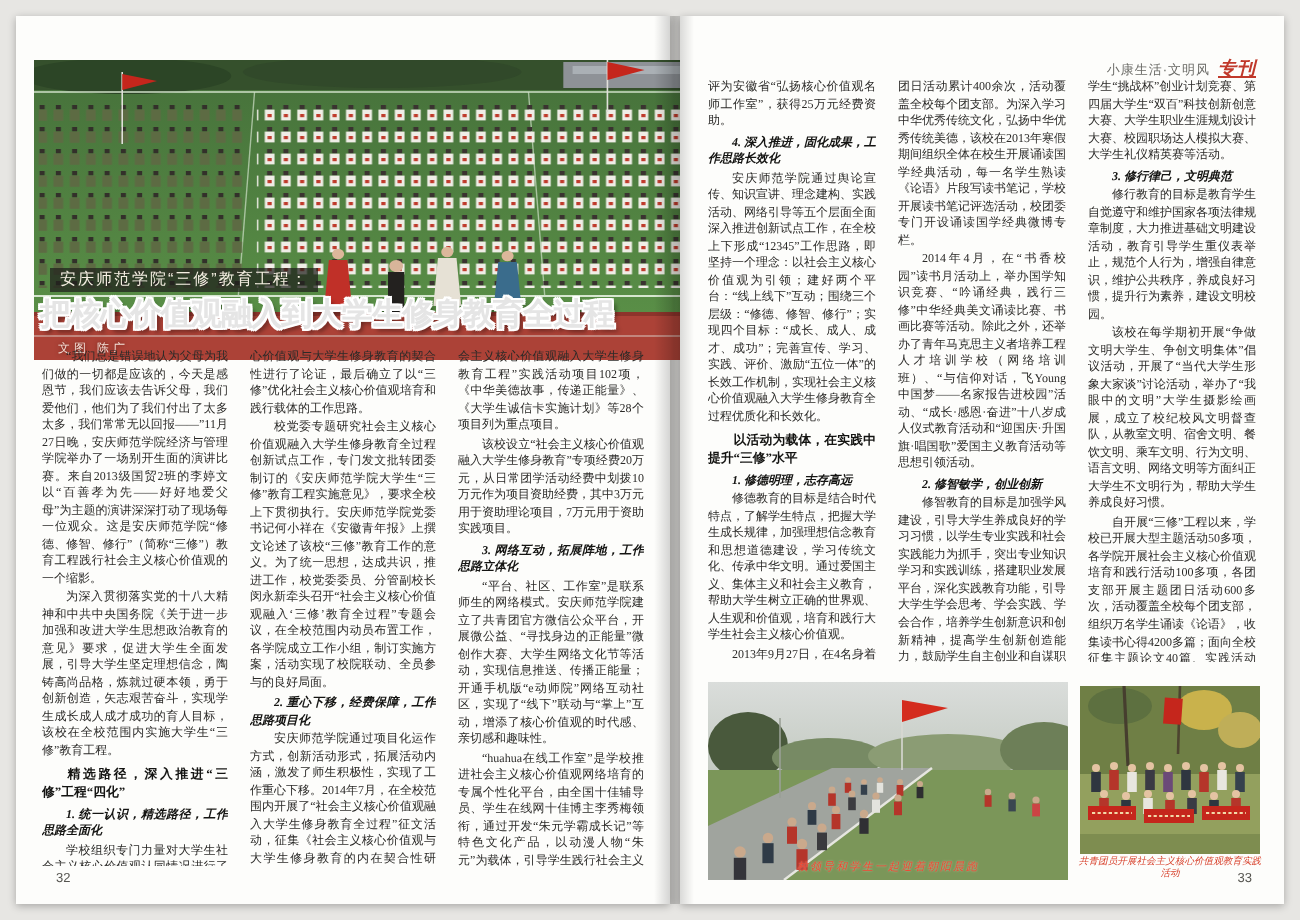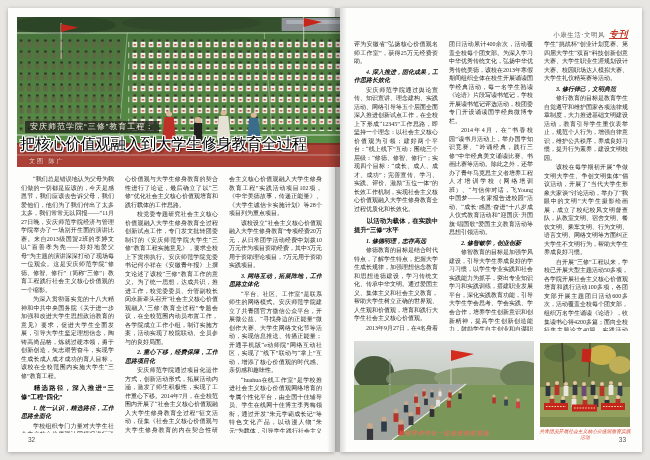--- a/index.html
+++ b/index.html
@@ -16,35 +16,35 @@
   }
   .page-left{left:8px;width:327px;}
   .page-right{left:340px;width:302px;}
   .gutter{
     position:absolute;left:327px;top:8px;width:20px;height:444px;
     background:linear-gradient(to right,rgba(0,0,0,0),rgba(0,0,0,.20) 50%,rgba(0,0,0,0));
     pointer-events:none;z-index:5;
   }
   
   .hero{
-    position:absolute;left:9px;top:9px;width:361px;height:150px;
+    position:absolute;left:9px;top:22px;width:361px;height:150px;
     overflow:hidden;background:#4f7f3d;
   }
   .hero svg{position:absolute;left:0;top:0;width:100%;height:100%;}
   .kicker{
     position:absolute;left:8px;top:104px;
     background:rgba(30,30,28,.72);color:#f5efe2;
     font-size:8px;line-height:1.2;padding:1px 5px;letter-spacing:1px;
     font-family:"Liberation Sans","DejaVu Sans",sans-serif;
   }
   .hero-title{
     position:absolute;left:3px;top:117px;width:303px;
     font-family:"Liberation Sans","DejaVu Sans",sans-serif;
-    font-weight:400;font-size:15.5px;letter-spacing:-0.4px;white-space:nowrap;
-    color:#000000;
+    font-weight:700;font-size:15.5px;letter-spacing:-0.4px;white-space:nowrap;
+    color:#e5e5e5;
     text-shadow:
       -1px 0 #fff,1px 0 #fff,0 -1px #fff,0 1px #fff,
       -1px -1px #fff,1px 1px #fff,-1px 1px #fff,1px -1px #fff,
       2px 2px 2px rgba(0,0,0,.45);
   }
   .byline{
     position:absolute;left:12px;top:140px;
     font-size:6px;color:#f3ded6;letter-spacing:2px;
     text-shadow:0 0 2px rgba(80,20,10,.8);
   }

